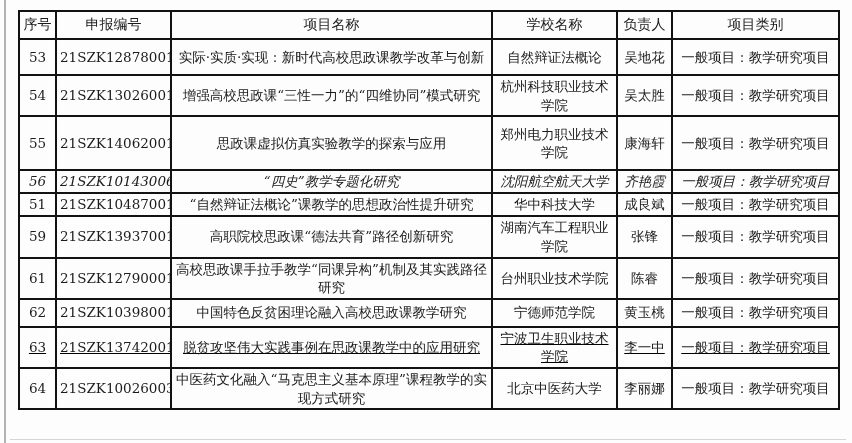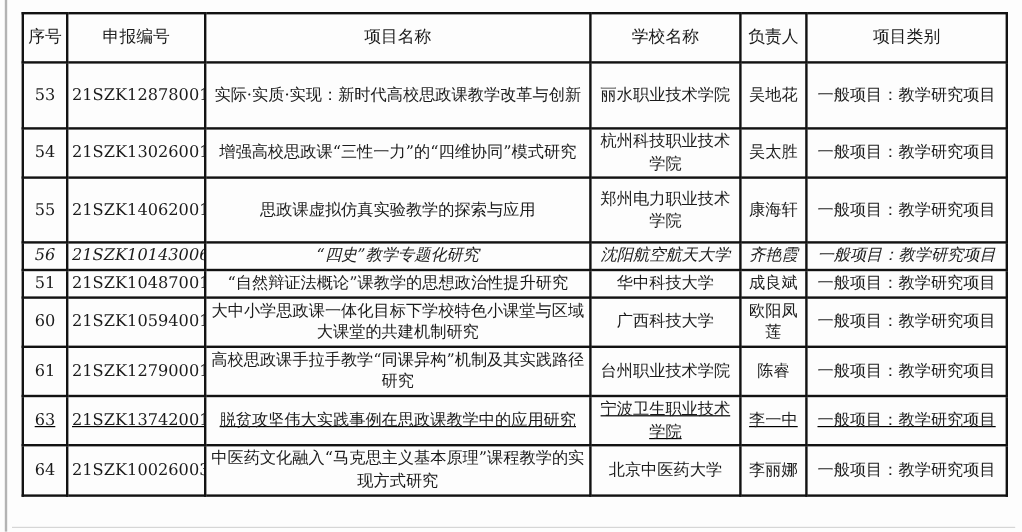--- a/index.html
+++ b/index.html
@@ -55,35 +55,35 @@
 <table class="project-table">
   <colgroup>
     <col class="c-no">
       <col class="c-code">
       <col class="c-name">
       <col class="c-school">
       <col class="c-leader">
       <col class="c-category">
   </colgroup>
   <thead>
-    <tr style="height:41px;">
+    <tr style="height:28px;">
       <th>序号</th>
       <th>申报编号</th>
       <th>项目名称</th>
       <th>学校名称</th>
       <th>负责人</th>
       <th>项目类别</th>
     </tr>
   </thead>
   <tbody>
-    <tr style="height:55px;margin-top:47px;">
+    <tr style="height:36px;margin-top:47px;">
       <td>53</td>
       <td>21SZK12878001</td>
       <td>实际·实质·实现：新时代高校思政课教学改革与创新</td>
-      <td>丽水职业技术学院</td>
+      <td>自然辩证法概论</td>
       <td>吴地花</td>
       <td>一般项目：教学研究项目</td>
     </tr>
     <tr style="height:38px;margin-top:26px;">
       <td>54</td>
       <td>21SZK13026001</td>
       <td>增强高校思政课“三性一力”的“四维协同”模式研究</td>
       <td>杭州科技职业技术学院</td>
       <td>吴太胜</td>
       <td>一般项目：教学研究项目</td>
@@ -105,34 +105,42 @@
       <td>一般项目：教学研究项目</td>
     </tr>
     <tr style="height:20px;">
       <td>51</td>
       <td>21SZK10487001</td>
       <td>“自然辩证法概论”课教学的思想政治性提升研究</td>
       <td>华中科技大学</td>
       <td>成良斌</td>
       <td>一般项目：教学研究项目</td>
     </tr>
-    <tr style="height:40px;">
-      <td>60</td>
-      <td>21SZK10594001</td>
-      <td>大中小学思政课一体化目标下学校特色小课堂与区域大课堂的共建机制研究</td>
-      <td>广西科技大学</td>
-      <td>欧阳凤莲</td>
+    <tr style="height:42px;">
+      <td>59</td>
+      <td>21SZK13937001</td>
+      <td>高职院校思政课“德法共育”路径创新研究</td>
+      <td>湖南汽车工程职业学院</td>
+      <td>张锋</td>
       <td>一般项目：教学研究项目</td>
     </tr>
     <tr style="height:32px;">
       <td>61</td>
       <td>21SZK12790001</td>
       <td>高校思政课手拉手教学“同课异构”机制及其实践路径研究</td>
       <td>台州职业技术学院</td>
       <td>陈睿</td>
+      <td>一般项目：教学研究项目</td>
+    </tr>
+    <tr style="height:28px;">
+      <td>62</td>
+      <td>21SZK10398001</td>
+      <td>中国特色反贫困理论融入高校思政课教学研究</td>
+      <td>宁德师范学院</td>
+      <td>黄玉桃</td>
       <td>一般项目：教学研究项目</td>
     </tr>
     <tr style="height:35px;text-decoration:underline;">
       <td>63</td>
       <td>21SZK13742001</td>
       <td>脱贫攻坚伟大实践事例在思政课教学中的应用研究</td>
       <td>宁波卫生职业技术学院</td>
       <td>李一中</td>
       <td>一般项目：教学研究项目</td>
     </tr>

